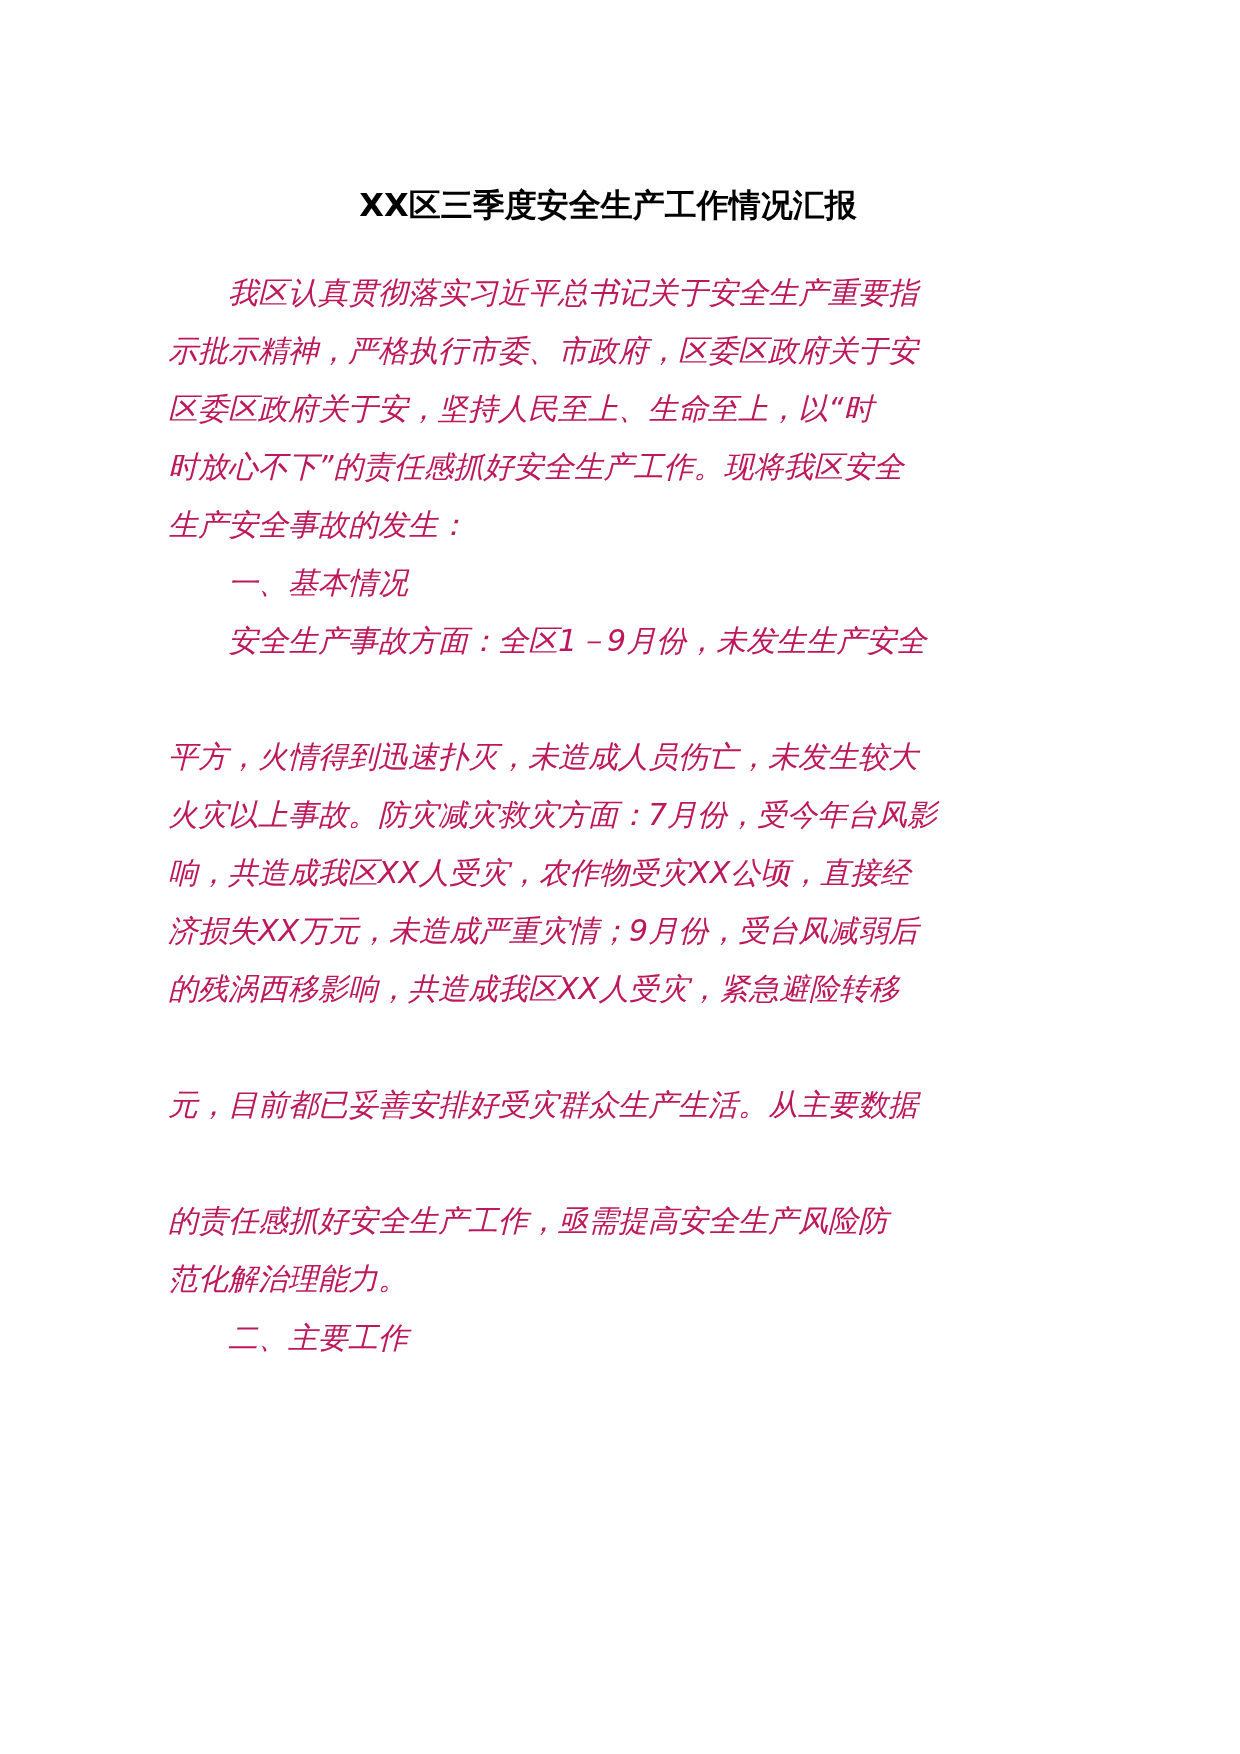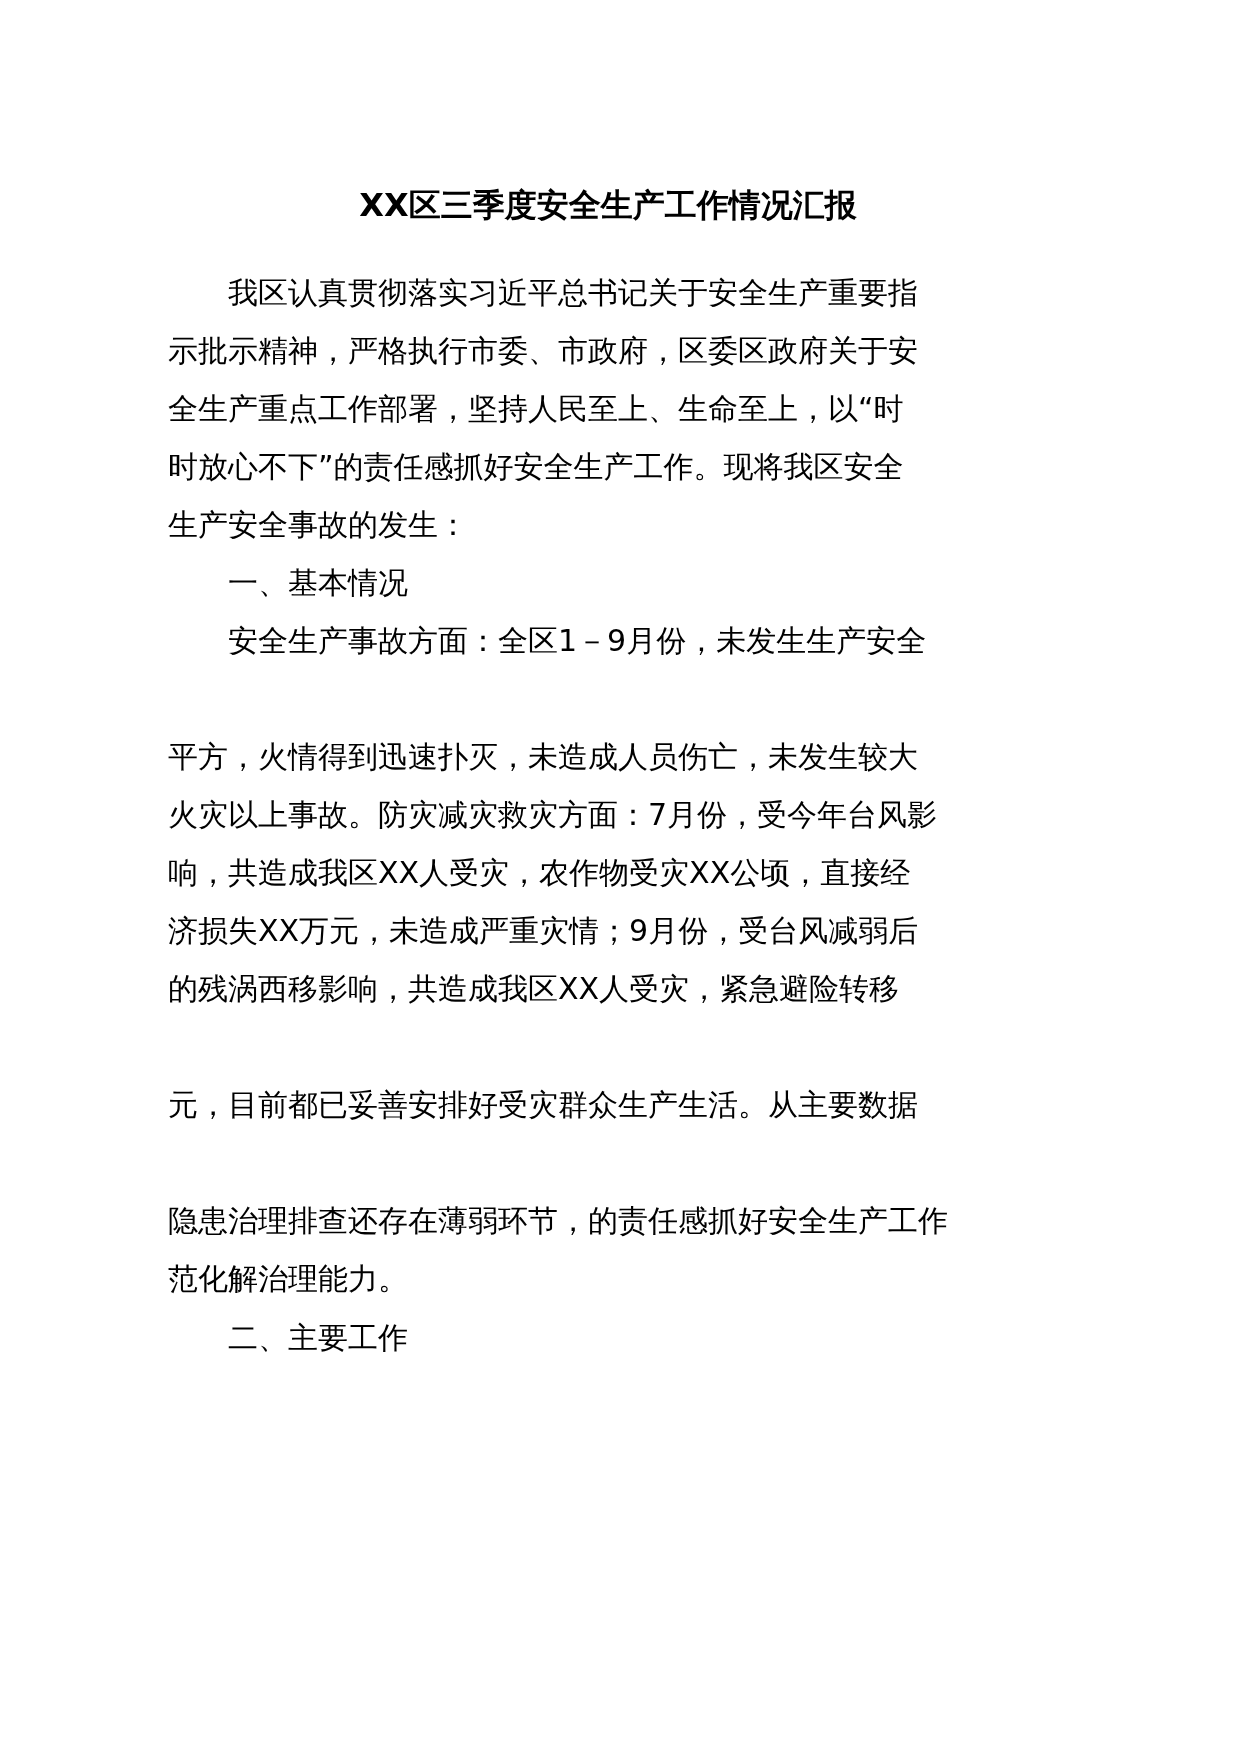--- a/index.html
+++ b/index.html
@@ -34,44 +34,45 @@
       letter-spacing: 0px;
       color: #000000;
     }
     .line {
       position: absolute;
       left: 168px;
       width: 960px;
       font-size: 30px;
       line-height: 40px;
       white-space: nowrap;
-      color: #000000;
+      color: #be185d;
+      font-style: italic;
     }
     .indent { left: 228px; }
   </style>
 </head>
 <body>
 
 <div class="page">
 
   <div class="title">XX区三季度安全生产工作情况汇报</div>
 
   <div class="line indent" style="top:273px">我区认真贯彻落实习近平总书记关于安全生产重要指</div>
   <div class="line" style="top:331px">示批示精神，严格执行市委、市政府，区委区政府关于安</div>
-  <div class="line" style="top:389px">全生产重点工作部署，坚持人民至上、生命至上，以“时</div>
+  <div class="line" style="top:389px">区委区政府关于安，坚持人民至上、生命至上，以“时</div>
   <div class="line" style="top:447px">时放心不下”的责任感抓好安全生产工作。现将我区安全</div>
   <div class="line" style="top:505px">生产安全事故的发生：</div>
 
   <div class="line indent" style="top:563px">一、基本情况</div>
 
   <div class="line indent" style="top:621px">安全生产事故方面：全区1－9月份，未发生生产安全</div>
   <div class="line" style="top:737px">平方，火情得到迅速扑灭，未造成人员伤亡，未发生较大</div>
   <div class="line" style="top:795px">火灾以上事故。防灾减灾救灾方面：7月份，受今年台风影</div>
   <div class="line" style="top:853px">响，共造成我区XX人受灾，农作物受灾XX公顷，直接经</div>
   <div class="line" style="top:911px">济损失XX万元，未造成严重灾情；9月份，受台风减弱后</div>
   <div class="line" style="top:969px">的残涡西移影响，共造成我区XX人受灾，紧急避险转移</div>
   <div class="line" style="top:1085px">元，目前都已妥善安排好受灾群众生产生活。从主要数据</div>
-  <div class="line" style="top:1201px">隐患治理排查还存在薄弱环节，的责任感抓好安全生产工作</div>
+  <div class="line" style="top:1201px">的责任感抓好安全生产工作，亟需提高安全生产风险防</div>
   <div class="line" style="top:1259px">范化解治理能力。</div>
 
   <div class="line indent" style="top:1318px">二、主要工作</div>
 
 </div>
 
 </body></html>

